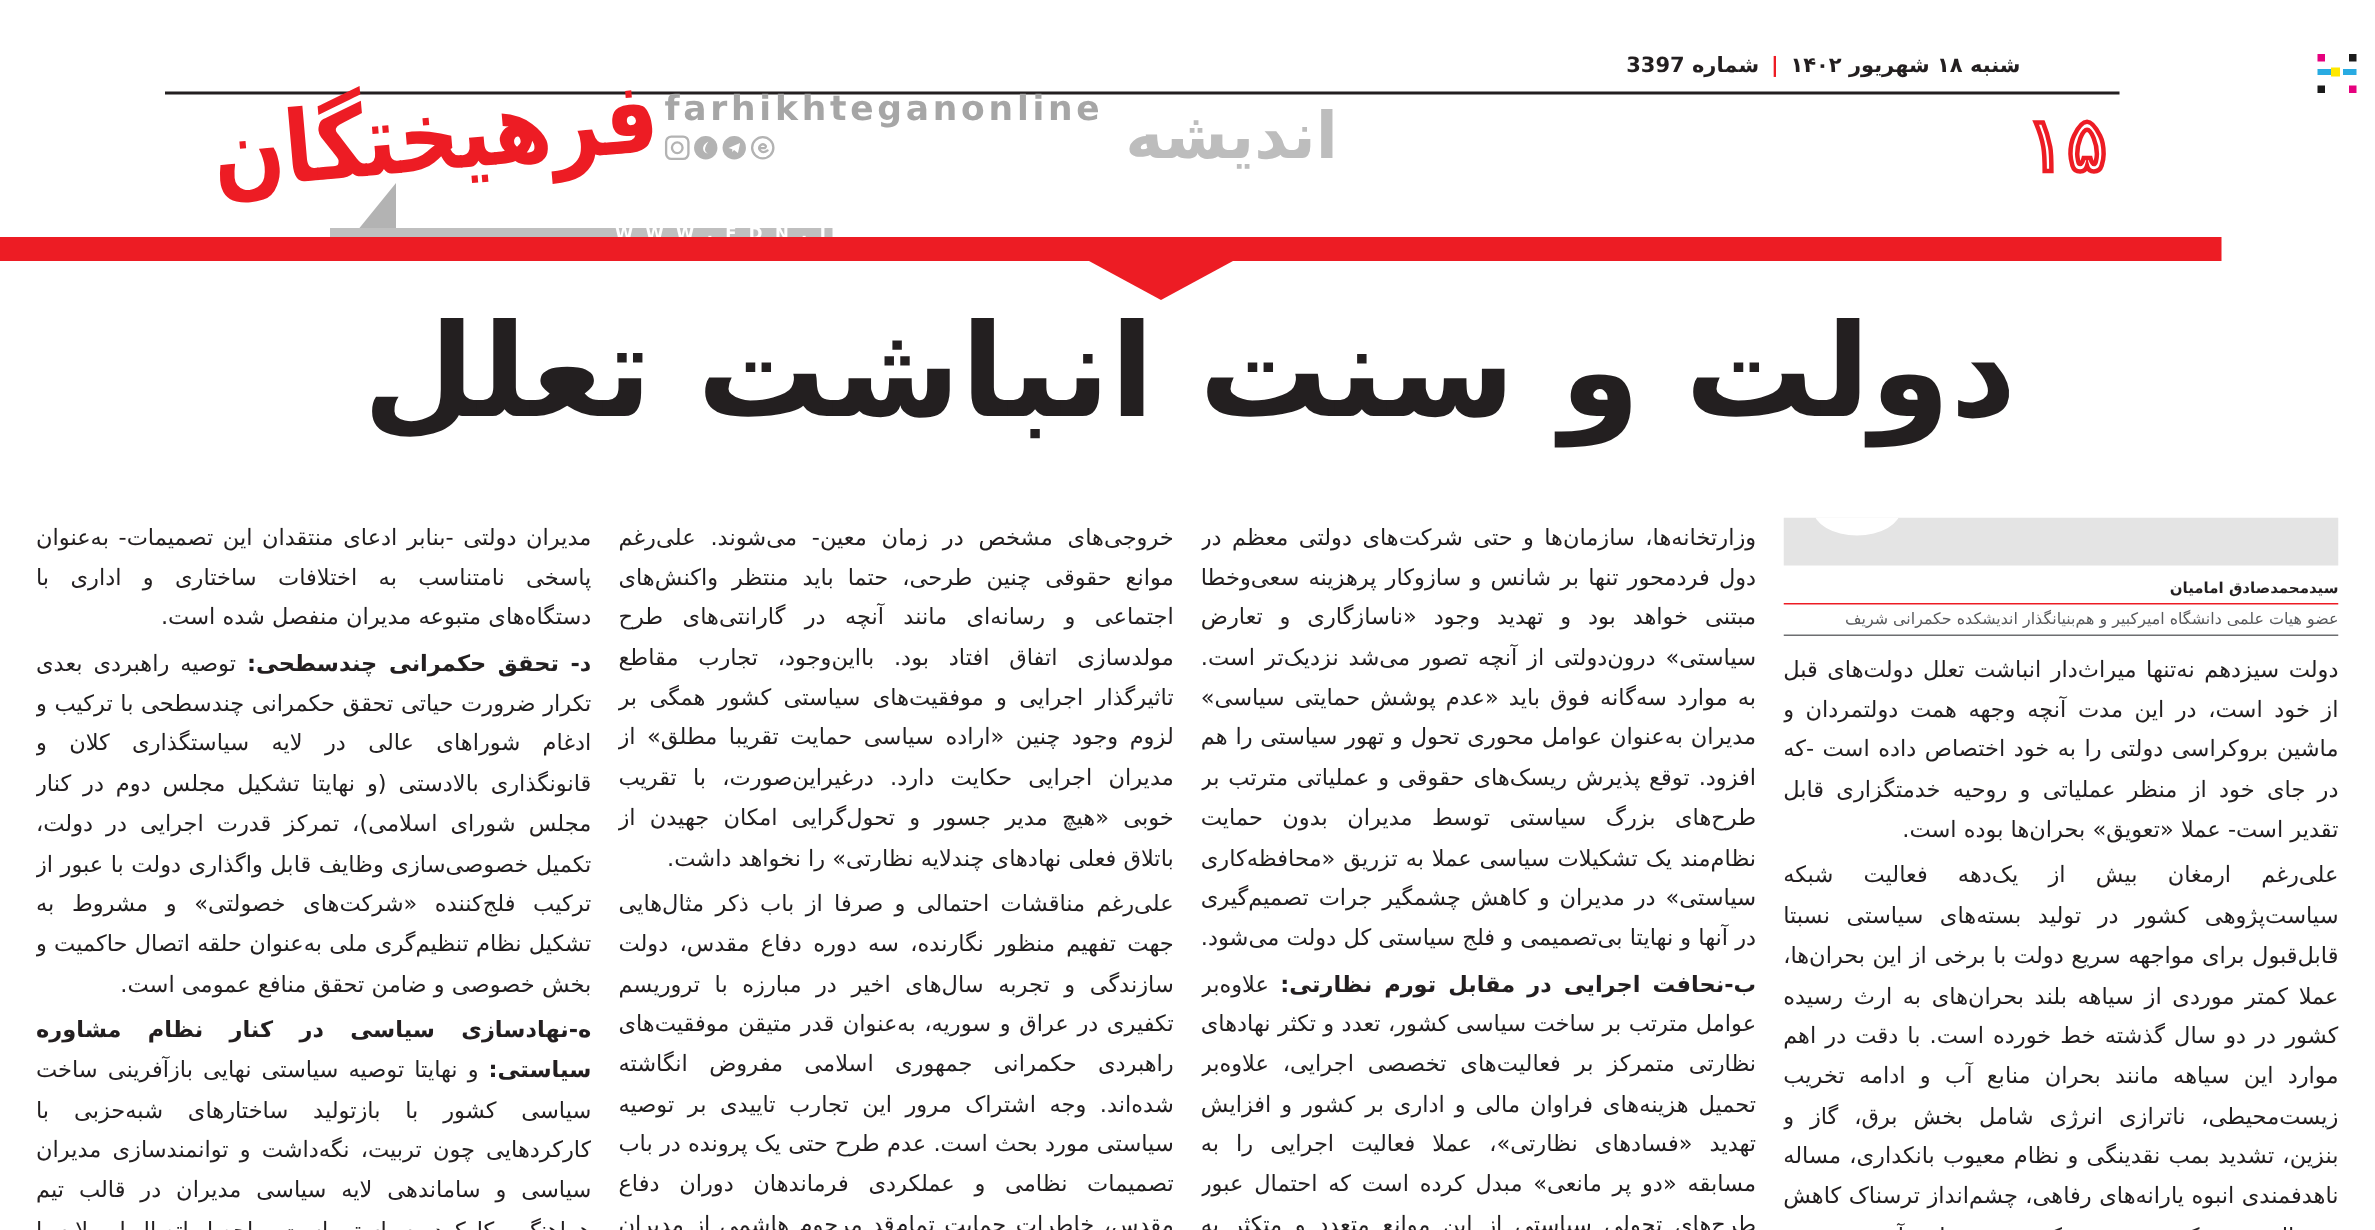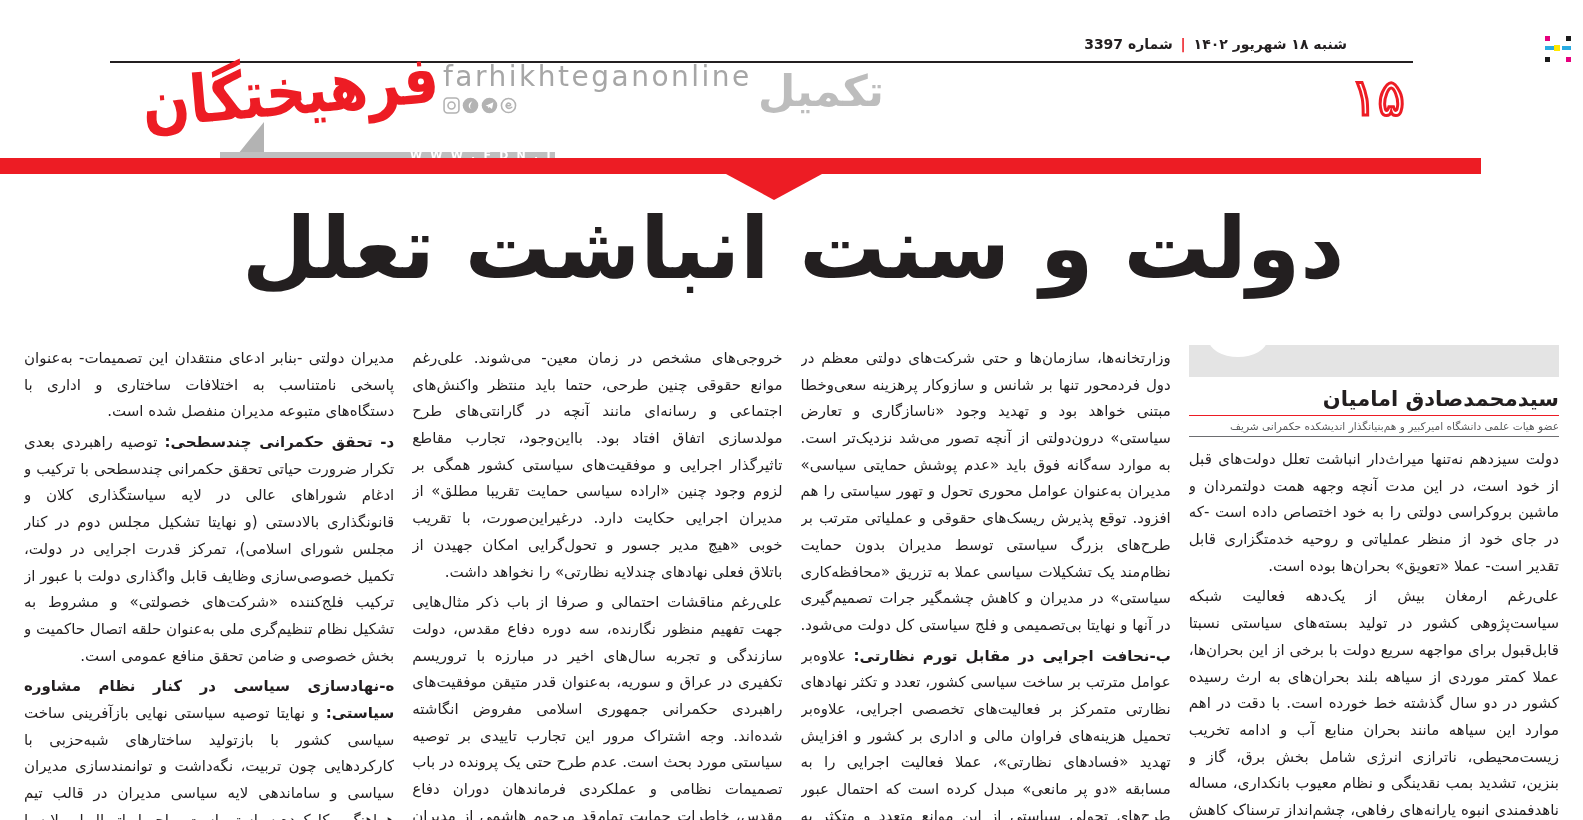--- a/index.html
+++ b/index.html
@@ -91,26 +91,26 @@
   }
 
   .brand-block {
     position: absolute;
     right: 930px;
     top: 16px;
     width: 210px;
   }
   .brand-latin {
     font-family: "DejaVu Sans", sans-serif;
-    font-size: 28px;
+    font-size: 23px;
     letter-spacing: 2.5px;
     color: #a6a6a6;
     direction: ltr;
     text-align: center;
-    font-weight: 400;
+    font-weight: 700;
     white-space: nowrap;
   }
   .social-row {
     margin-top: 4px;
     display: flex;
     gap: 2px;
     direction: ltr;
   }
   .social-row .ico {
     width: 17px; height: 17px;
@@ -272,21 +272,21 @@
     content: "";
     position: absolute;
     left: 20px;
     top: -22px;
     width: 58px;
     height: 34px;
     background: #ffffff;
     border-radius: 0 0 50% 50%;
   }
   .byline-name {
-    font-size: 21px;
+    font-size: 10px;
     font-weight: bold;
     color: #231f20;
     text-align: right;
     padding-bottom: 4px;
   }
   .byline-rule-red {
     border-top: 1.6px solid #ed1c24;
     margin-bottom: 4px;
   }
   .byline-role {
@@ -341,21 +341,21 @@
     <div class="header-rule"></div>
 
     <div class="date-line">
       <span>شنبه ۱۸ شهریور ۱۴۰۲</span>
       <span class="sep">|</span>
       <span>شماره 3397</span>
     </div>
 
     <div class="page-no">۱۵</div>
 
-    <div class="section-title">تکمیل</div>
+    <div class="section-title">اندیشه</div>
 
     <div class="logo-wrap">
       <div class="logo-script">فرهیختگان</div>
       <div class="logo-gray-tri"></div>
       <div class="logo-gray-bar"></div>
     </div>
 
     <div class="brand-block">
       <div class="brand-latin">farhikhteganonline</div>
       <div class="social-row">

